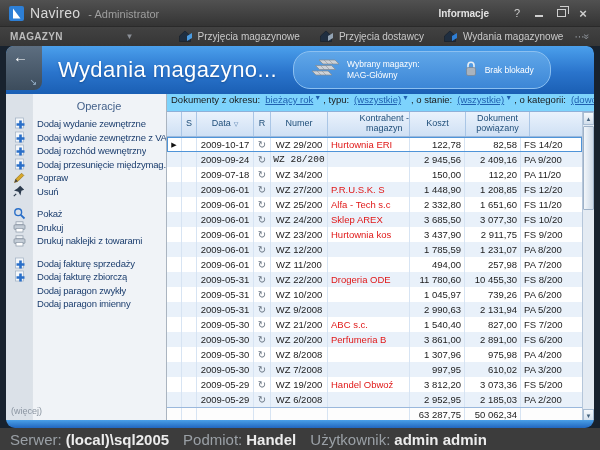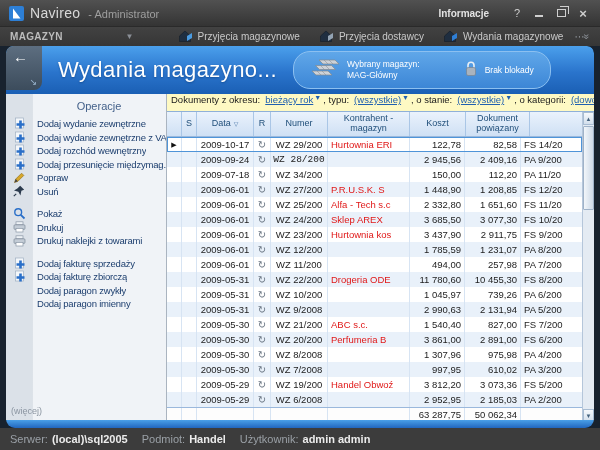--- a/index.html
+++ b/index.html
@@ -35,21 +35,21 @@
   .back-btn { position:absolute; left:0; top:0; width:36px; height:44px; background:linear-gradient(135deg,#5d6e80 55%,#41engeance 0); background:linear-gradient(#5d6e80,#3c4c5c); border-radius:7px 0 8px 0; color:#fff; cursor:pointer; }
   .back-arrow { position:absolute; left:7px; top:2px; font-size:15px; font-weight:bold; }
   .back-sub { position:absolute; right:5px; bottom:3px; font-size:9px; color:#9db8d2; }
   .page-title { margin-left:52px; color:#fff; font-size:22px; letter-spacing:.4px; text-shadow:0 1px 2px rgba(0,40,90,.4); white-space:nowrap; }
   .pill { margin-left:16px; height:38px; display:flex; align-items:center; gap:9px; padding:0 16px; background:linear-gradient(#60a7e9,#3c86d6); border:1px solid #8cc0f0; border-radius:17px; color:#fff; }
   .pill-label { font-size:8.5px; line-height:1.25; }
   .pill-sep { width:26px; }
   .pill-item { display:flex; align-items:center; gap:7px; }
 
   
-  .bwrap { flex:1; background:#fef9c3; display:flex; overflow:hidden; }
+  .bwrap { flex:1; background:#7dd3fc; display:flex; overflow:hidden; }
   .sidebar { position:relative; width:161px; flex:none; background:linear-gradient(90deg,#dbe1e8 0,#dbe1e8 26px,#c9d1da 26px,#f0f3f7 27px); border-right:1px solid #aab4c0; font-size:9.5px; color:#1c3e6e; overflow:hidden; }
   .sb-title { text-align:center; padding:6px 0 5px 26px; color:#44618a; font-size:11px; }
   .sb-group { margin-bottom:9px; }
   .sb-item { height:13.5px; display:flex; align-items:center; cursor:pointer; }
   .sb-icon { width:26px; flex:none; display:flex; justify-content:center; align-items:center; }
   .sb-label { padding-left:5px; white-space:nowrap; overflow:hidden; letter-spacing:-.2px; }
   .sb-more { position:absolute; left:5px; bottom:4px; color:#8a94a0; font-size:9px; }
 
   .main { flex:1; display:flex; flex-direction:column; position:relative; overflow:hidden; }
   .filterbar { height:17px; flex:none; display:flex; padding-left:4px; font-size:9.5px; color:#1a1a1a; white-space:nowrap; overflow:hidden; }
@@ -74,21 +74,21 @@
 
   .vscroll { position:absolute; top:0; right:0; bottom:0; width:12px; background:#e4ebf3; border-left:1px solid #b5c6da; display:flex; flex-direction:column; }
   .varrow { height:13px; flex:none; background:linear-gradient(#f6f9fc,#d3dfec); border:1px solid #a8bcd2; font-size:6px; color:#44627e; display:flex; align-items:center; justify-content:center; cursor:pointer; }
   .vtrack { flex:1; position:relative; }
   .vthumb { position:absolute; top:1px; left:0; width:100%; height:84px; background:linear-gradient(90deg,#f2f6fa,#cdd9e7); border:1px solid #9fb2c8; border-radius:1px; cursor:grab; }
 
   .bottomstrip { height:8px; flex:none; background:linear-gradient(#4aa0e8,#2166be); border-radius:0 0 7px 7px; }
 
   
   .statusbar { position:absolute; left:0; right:0; bottom:0; height:22px; background:#3c3c3c; display:flex; align-items:center; padding-left:10px; gap:14px; }
-  .st-item { display:flex; gap:4px; font-size:11px;align-items:flex-end; }
+  .st-item { display:flex; gap:4px; font-size:15px;align-items:flex-end; }
   .st-label { color:#9aa0a6; }
   .st-value { color:#ececec; font-weight:bold; }
 </style>
 </head>
 <body>
 
 <div class="app">
 
   <div class="titlebar">
     <span class="logo">
@@ -323,21 +323,21 @@
               <span class="f-link">(dowolna)</span>
             </div>
 
           <div class="grid">
             <div class="thead" id="thead">
                 <div class="th" style="width: 15px;"><span></span></div>
                 <div class="th" style="width: 15px;"><span>S</span></div>
                 <div class="th" style="width: 57px;"><span>Data</span><span class="sort-glyph">▽</span></div>
                 <div class="th" style="width: 17px;"><span>R</span></div>
                 <div class="th" style="width: 57px;"><span>Numer</span></div>
-                <div class="th" style="width: 82px;"><span>Kontrahent -
+                <div class="th" style="width: 82px; justify-content: flex-end;"><span>Kontrahent -
 magazyn</span></div>
                 <div class="th" style="width: 56px;"><span>Koszt</span></div>
                 <div class="th" style="width: 64px;"><span>Dokument
 powiązany</span></div>
               </div>
             <div class="tbody" id="tbody">
                 <div class="tr sel">
                   <div class="td center" style="width: 15px;">
                     <span class="marker">▶</span>
                   </div>

